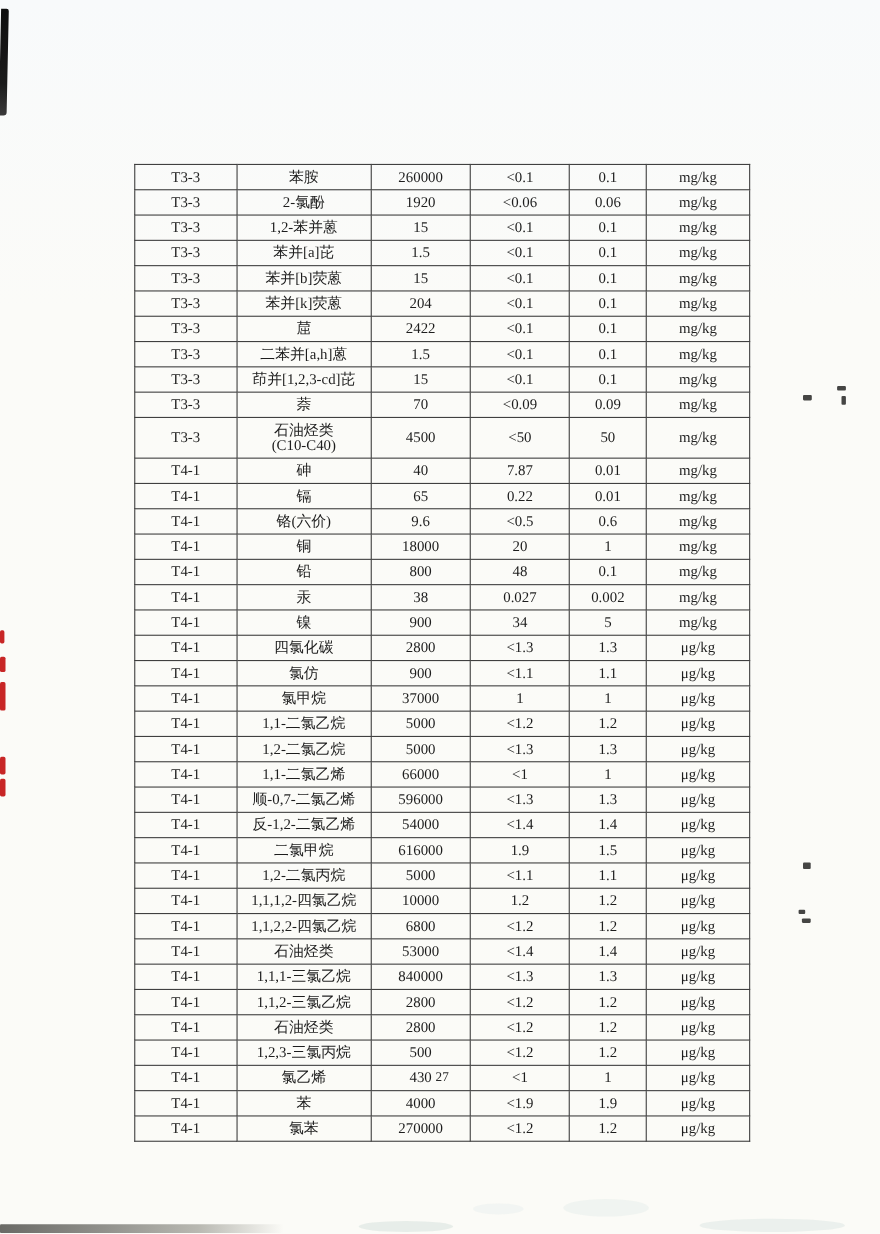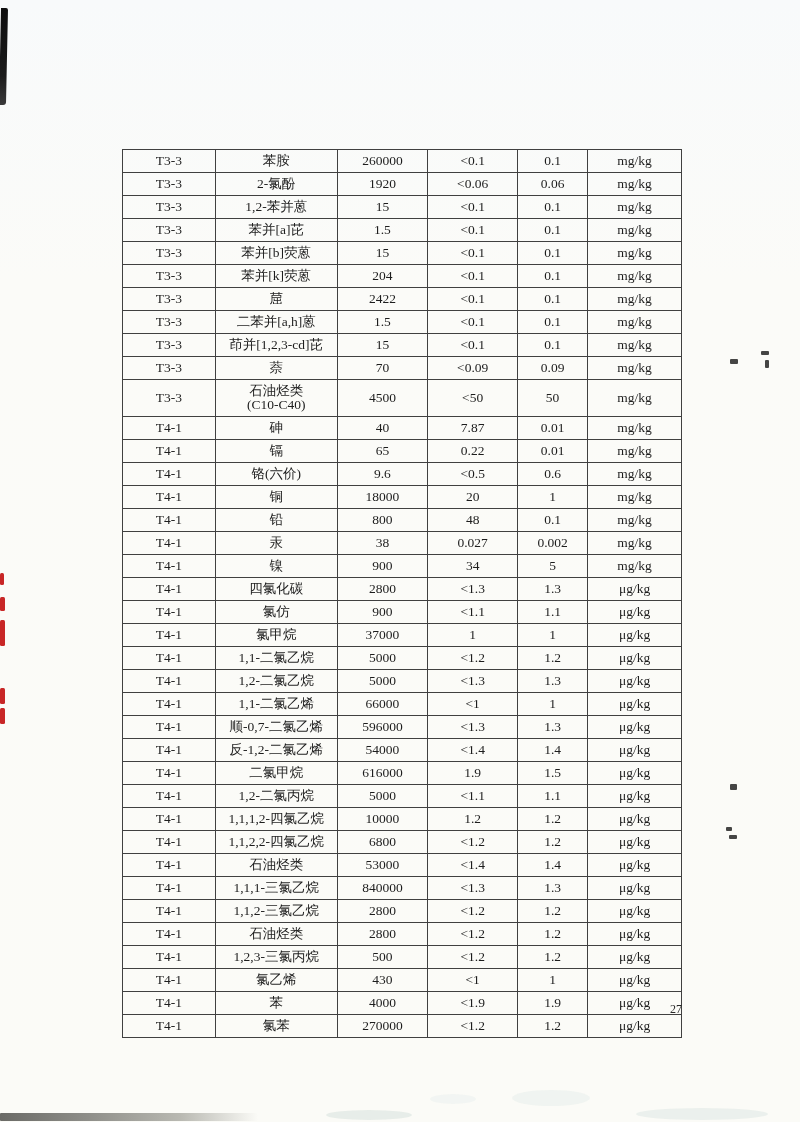--- a/index.html
+++ b/index.html
@@ -43,22 +43,22 @@
   table.results tr{height:23px;}
   table.results tr.tall{height:37px;}
   col.c-sample{width:16.6%;}
   col.c-analyte{width:21.8%;}
   col.c-value{width:16.2%;}
   col.c-result{width:16.1%;}
   col.c-limit{width:12.5%;}
   col.c-unit{width:16.8%;}
   .page-number{
     position:absolute;
-    left:122px;top:1002px;width:560px;
-    text-align:right;
+    left:122px;top:972px;width:560px;
+    text-align:center;
     font-size:12px;
     color:#2a2a2a;
   }
   
   .artifact{position:absolute;}
   .edge-strip-top-left{
     left:0;top:8px;width:7px;height:97px;
     background:linear-gradient(180deg,#0e0e0e 0%,#1b1b1b 70%,#3a3a3a 100%);
     border-radius:0 2px 3px 0;
     transform:rotate(1.2deg);

